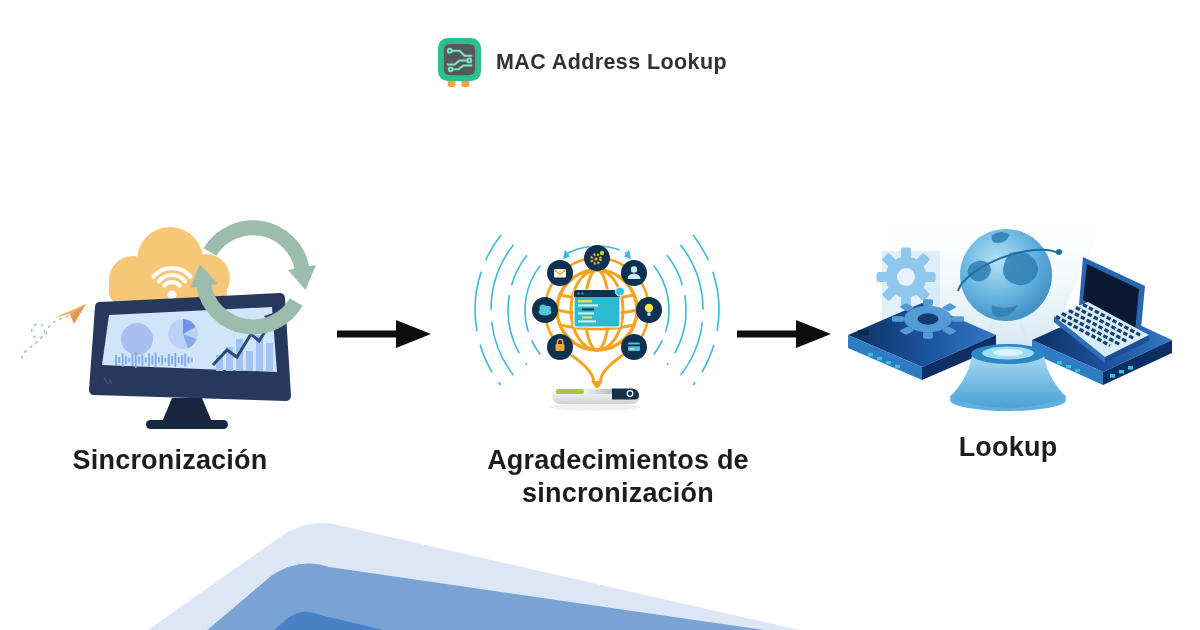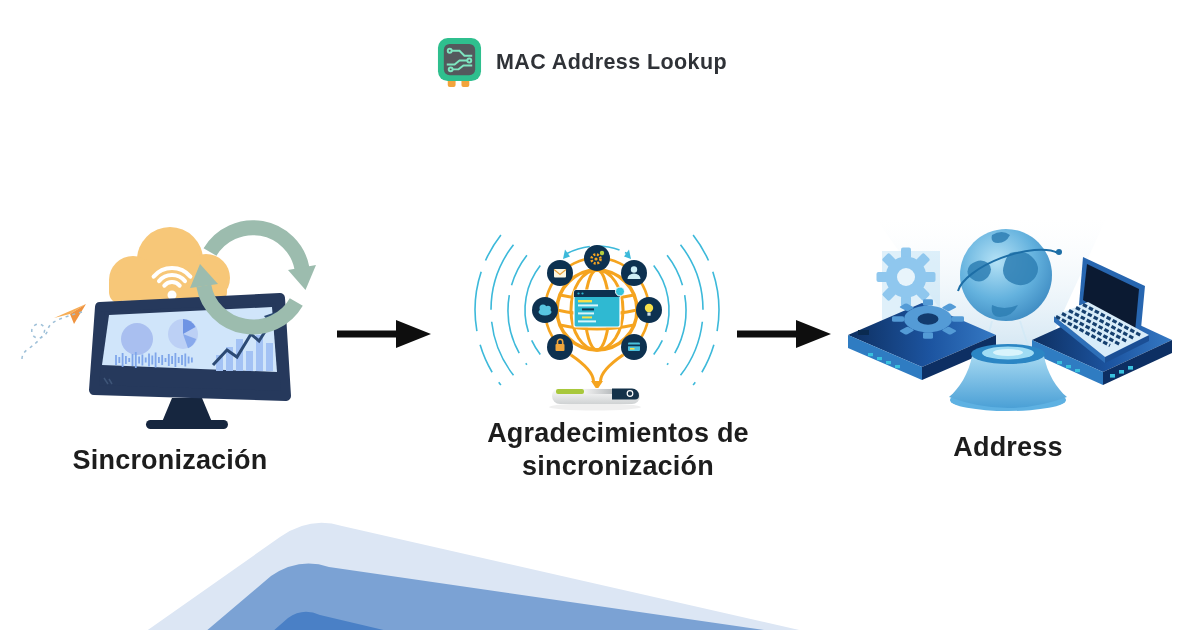--- a/index.html
+++ b/index.html
@@ -224,21 +224,21 @@
 
       <g>
         <ellipse cx="145" cy="175" rx="46" ry="3.5" fill="#efefef"></ellipse>
         <rect x="102" y="156" width="88" height="16" rx="8" fill="url(#pillG)"></rect>
         <rect x="106" y="157" width="28" height="5" rx="2" fill="#a8c83c"></rect>
         <rect x="134" y="157" width="28" height="5" fill="url(#stripeG)"></rect>
         <path d="M162 156.5 h20 a7 7 0 0 1 7 7 v0 a4 4 0 0 1 -4 4 h-23 Z" fill="#14324a"></path>
         <circle cx="180" cy="161.5" r="2.8" fill="none" stroke="#ffffff" stroke-width="1.2"></circle>
       </g>
     </svg>
-    <div class="label" style="margin-top:1px;">
+    <div class="label" style="margin-top:28px;">
       <span style="display:block">Agradecimientos de</span>
       <span style="display:block">sincronización</span>
     </div>
   </section>
 
   <svg class="arrow" style="left:737px;top:320px;" width="94" height="28" viewBox="0 0 94 28" aria-hidden="true">
     <rect x="0" y="10.5" width="62" height="7" fill="#0e0e0e"></rect>
     <polygon points="59,0 59,28 94,14" fill="#0e0e0e"></polygon>
   </svg>
 
@@ -352,21 +352,21 @@
 
       <g>
         <ellipse cx="166" cy="187" rx="58" ry="11" fill="#5eb1e2"></ellipse>
         <path d="M130 143 C127 160 117 176 107 184 Q166 206 225 184 C215 176 205 160 202 143 Q166 152 130 143 Z" fill="url(#baseG)"></path>
         <ellipse cx="166" cy="141" rx="37" ry="10" fill="#2b86c4"></ellipse>
         <ellipse cx="166" cy="140" rx="26" ry="6.5" fill="#9fdcf4"></ellipse>
         <ellipse cx="166" cy="139.5" rx="15" ry="3.5" fill="#d9f4fc"></ellipse>
       </g>
     </svg>
     <div class="label" style="margin-top:6px;">
-      <span style="display:block">Address</span>
+      <span style="display:block">Lookup</span>
     </div>
   </section>
 
   <svg class="decor" width="1200" height="125" viewBox="0 0 1200 125" aria-hidden="true">
     <path d="M145 127 L280 32 Q310 11 342 21 L808 127 Z" fill="#dce6f4"></path>
     <path d="M205 127 L271 71 Q299 52 329 62 L778 127 Z" fill="#7ba2d4"></path>
     <path d="M272 127 L288 113 Q303 102 320 110 L392 127 Z" fill="#4a80c6"></path>
   </svg>
 
 </div>

